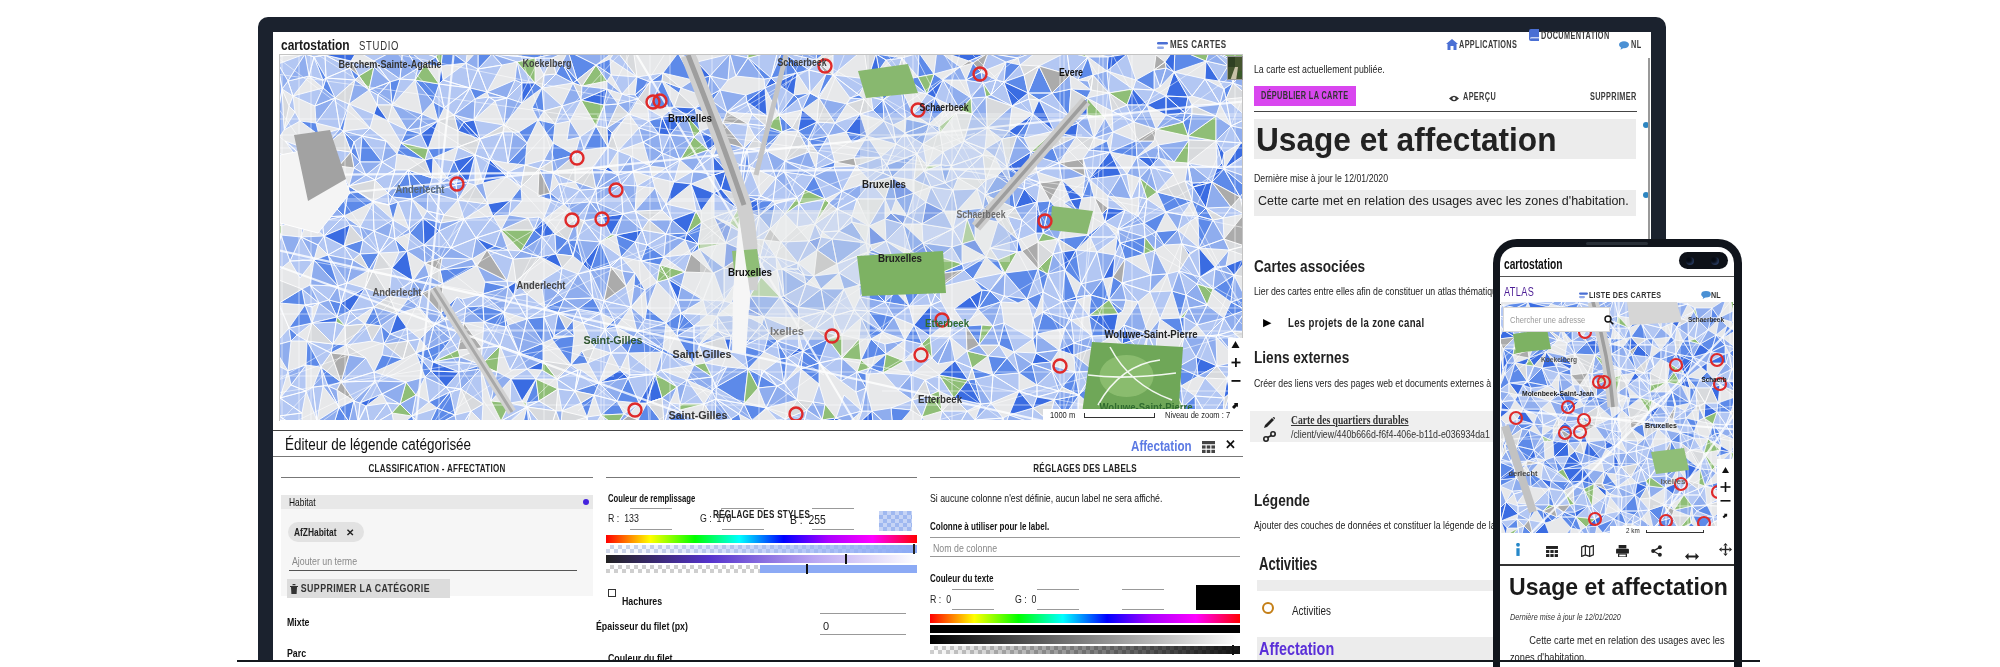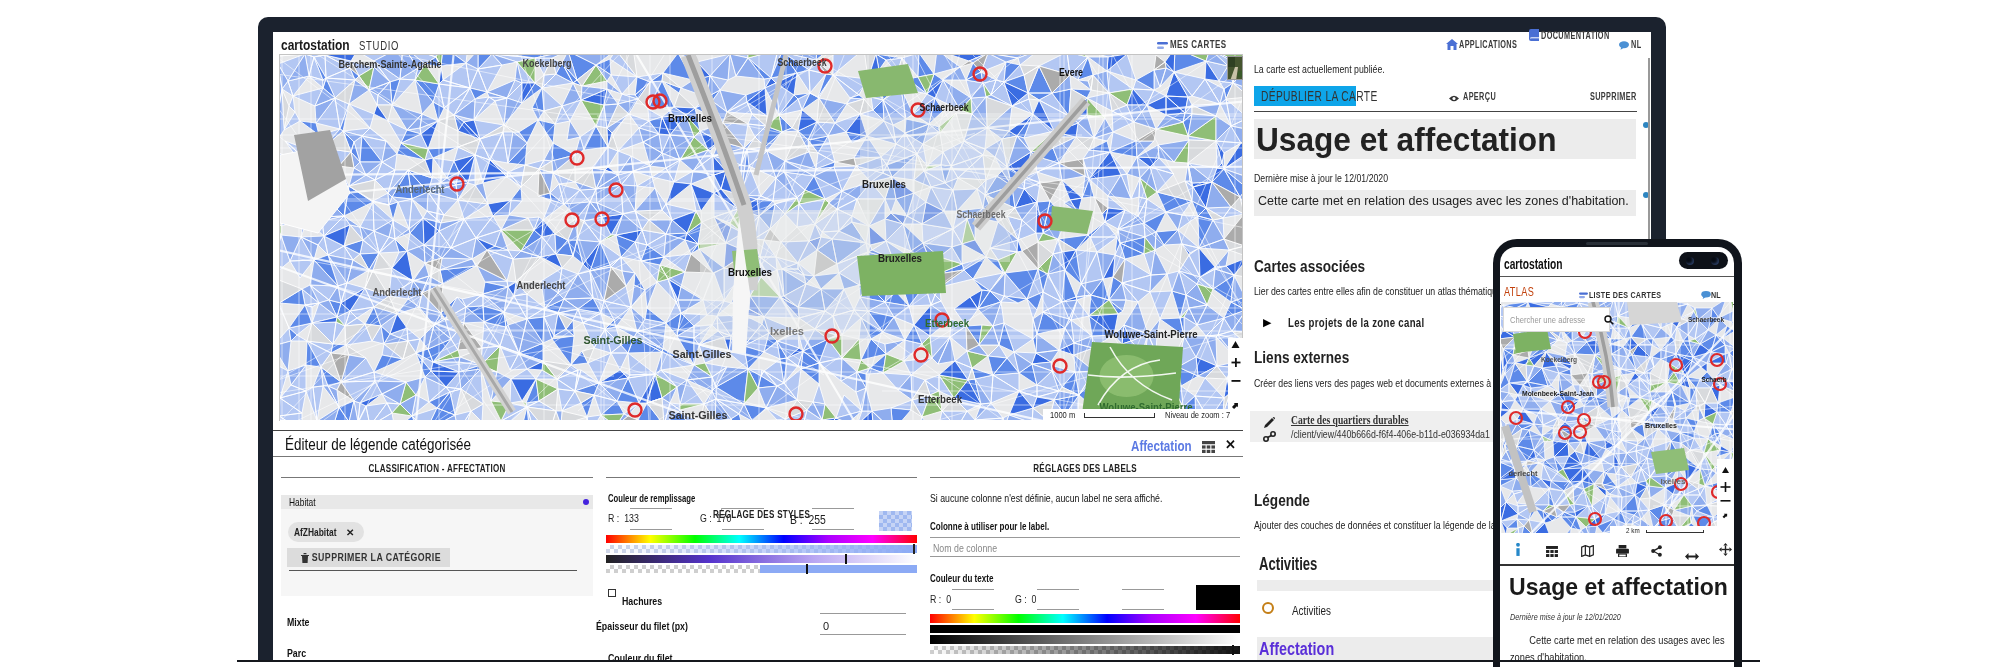--- a/index.html
+++ b/index.html
@@ -12,21 +12,21 @@
 .logo{font-weight:bold;font-size:15px;color:#1a1a1a}
 .studio{font-size:13px;color:#333;letter-spacing:1px}
 .navitem{font-size:10px;color:#3a3a3a;letter-spacing:0.5px;font-weight:bold;white-space:nowrap}
 #map{left:280px;top:55px;width:962px;height:365px;background:#e7e8ea;overflow:hidden;outline:1px solid #c4c4c4}
 #mapscale{left:1043px;top:409px;width:200px;height:12px;background:#fff;font-size:9px;color:#222;display:flex;align-items:center;white-space:nowrap}
 #mapwhiteL{left:280px;top:420px;width:963px;height:12px;background:#fff}
 #zoomcol{left:1228px;top:338px;width:15px;height:72px;background:#fff}
 #satthumb{left:1227px;top:56px;width:16px;height:24px;background:#39502e;border:1px solid #999;overflow:hidden}
 .h2{font-weight:bold;font-size:17px;color:#222;white-space:nowrap}
 .small{font-size:11.5px;color:#222;white-space:nowrap}
-.graybtn{background:#0ea5e9;color:#333;font-size:14px;font-weight:normal;letter-spacing:0.5px;padding:6px 8px;white-space:nowrap}
+.graybtn{background:#d946ef;color:#333;font-size:10px;font-weight:bold;letter-spacing:0.5px;padding:6px 8px;white-space:nowrap}
 .bluedot{width:6px;height:6px;border-radius:50%;background:#2e86c1}
 .colhead{font-size:11px;font-weight:bold;color:#222;letter-spacing:0.4px;text-align:center;white-space:nowrap}
 .hr{background:#777;height:1px}
 .hrd{background:#444;height:1px}
 .lbl{font-size:11px;font-weight:bold;color:#111;white-space:nowrap}
 .in{font-size:11px;color:#888;white-space:nowrap}
 #phone{left:1493px;top:239px;width:249px;height:428px;background:#11151c;border-radius:24px 24px 0 0}
 #pscreen{left:1500px;top:247px;width:234px;height:420px;background:#fff;border-radius:16px 16px 0 0;overflow:hidden}
 .pcam{left:1679px;top:252px;width:49px;height:17px;background:#0d1118;border-radius:9px}
 .lens{width:8px;height:8px;border-radius:50%;background:#060a12;box-shadow:inset -1.5px -1.5px 2.5px #2a3c60;position:absolute;top:4.5px}
@@ -212,21 +212,21 @@
 <div class="abs hr" style="left:606px;top:477px;width:311px;"></div>
 <div class="abs hr" style="left:930px;top:477px;width:310px;"></div>
 
 <div class="abs" style="left:281px;top:495px;width:312px;height:101px;background:#f6f6f6;"></div>
 <div class="abs" style="left:281px;top:495px;width:312px;height:14px;background:#e8e8e8;"></div>
 <div class="abs" style="left:289px;top:496px;font-size:10.5px;color:#111;"><span class="t80">Habitat</span></div>
 <div class="abs" style="left:583px;top:499px;width:6px;height:6px;border-radius:50%;background:#4422dd;"></div>
 <div class="abs" style="left:288px;top:522px;width:76px;height:20px;background:#e2e2e2;border-radius:10px;padding:0 0 0 6px;line-height:20px;font-size:10.5px;font-weight:bold;color:#222;white-space:nowrap;"><span class="t80">AfZHabitat</span><span style="font-size:10px;margin-left:-1px;">✕</span></div>
 <div class="abs in" style="left:292px;top:555px;"><span class="t80">Ajouter un terme</span></div>
 <div class="abs" style="left:289px;top:570px;width:288px;height:1px;background:#555;"></div>
-<div class="abs" style="left:287px;top:548px;width:163px;height:19px;background:#dcdcdc;color:#333;font-size:11px;font-weight:bold;letter-spacing:0.5px;line-height:19px;white-space:nowrap;padding-left:14px;"><svg class="ic" width="8" height="10" viewBox="0 0 8 10">
+<div class="abs" style="left:287px;top:579px;width:163px;height:19px;background:#dcdcdc;color:#333;font-size:11px;font-weight:bold;letter-spacing:0.5px;line-height:19px;white-space:nowrap;padding-left:3px;"><svg class="ic" width="8" height="10" viewBox="0 0 8 10">
       <path d="M0 2 L8 2 L8 3 L7 3 L6.6 10 L1.4 10 L1 3 L0 3 Z M2.7 0 L5.3 0 L5.6 1.2 L2.4 1.2 Z" fill="#333"></path>
     </svg><span class="t80">&nbsp;SUPPRIMER LA CATÉGORIE</span></div>
 <div class="abs lbl" style="left:287px;top:616px;"><span class="t80">Mixte</span></div>
 <div class="abs lbl" style="left:287px;top:647px;"><span class="t80">Parc</span></div>
 
 <div class="abs lbl" style="left:608px;top:492px;"><span class="t70">Couleur de remplissage</span></div>
 <div class="abs" style="left:608px;top:512px;font-size:11px;color:#222;"><span class="t80">R :&nbsp; 133</span></div>
 <div class="abs" style="left:700px;top:512px;font-size:11px;color:#222;"><span class="t80">G :&nbsp; 170</span></div>
 <div class="abs" style="left:790px;top:512px;font-size:13px;color:#222;"><span class="t80">B :&nbsp; 255</span></div>
 <div class="abs" style="left:630px;top:508px;width:42px;height:1px;background:#999;"></div>
@@ -273,21 +273,21 @@
 <div class="abs" style="left:930px;top:625px;width:310px;height:8px;background:#000;"></div>
 <div class="abs" style="left:930px;top:635px;width:310px;height:9px;background:linear-gradient(90deg,#000,#fff);"></div>
 <div class="abs" style="left:930px;top:646px;width:310px;height:8px;background:repeating-conic-gradient(#cfcfcf 0% 25%, #fff 0% 50%) 0 0/8px 8px;"></div>
 <div class="abs" style="left:930px;top:646px;width:310px;height:8px;background:linear-gradient(90deg,rgba(0,0,0,0),rgba(0,0,0,0.92));"></div>
 <div class="abs" style="left:1232px;top:645px;width:2px;height:10px;background:#111;"></div>
 
 <div class="abs" id="phone"></div>
 <div class="abs" id="pscreen">
   <div class="abs" style="left:4px;top:9px;font-size:14px;font-weight:bold;color:#111;"><span class="t73">cartostation</span></div>
   <div class="abs" style="left:0px;top:29px;width:234px;height:1px;background:#555;"></div>
-  <div class="abs" style="left:4px;top:38px;font-size:12px;color:#c2410c;letter-spacing:0.5px;"><span class="t76">ATLAS</span></div>
+  <div class="abs" style="left:4px;top:38px;font-size:12px;color:#4c1d95;letter-spacing:0.5px;"><span class="t76">ATLAS</span></div>
   <div class="abs" style="left:79px;top:43px;font-size:8.5px;font-weight:bold;color:#333;letter-spacing:0.3px;white-space:nowrap;"><svg width="9" height="7" viewBox="0 0 9 7" style="vertical-align:-1px;">
         <rect x="0" y="0.5" width="9" height="2.2" rx="1.1" fill="#4a6fd4"></rect>
         <rect x="0" y="4" width="6" height="2.2" rx="1.1" fill="#90a8e8"></rect>
       </svg><span class="t84" style="margin-left:1px;">LISTE DES CARTES</span></div>
   <div class="abs" style="left:201px;top:43px;font-size:8.5px;font-weight:bold;color:#333;white-space:nowrap;"><svg width="10" height="8" viewBox="0 0 13 11" style="vertical-align:-1px;">
         <ellipse cx="6.5" cy="4.5" rx="6.5" ry="4.5" fill="#4a90d4"></ellipse>
         <path d="M3 7 L2 11 L7 8 Z" fill="#4a90d4"></path>
       </svg><span class="t84">NL</span></div>
   <div class="abs" style="left:0px;top:57px;width:234px;height:1px;background:#555;"></div>
   <div class="abs" style="left:1px;top:55px;"><svg width="232" height="231" viewBox="0 0 232 231">

